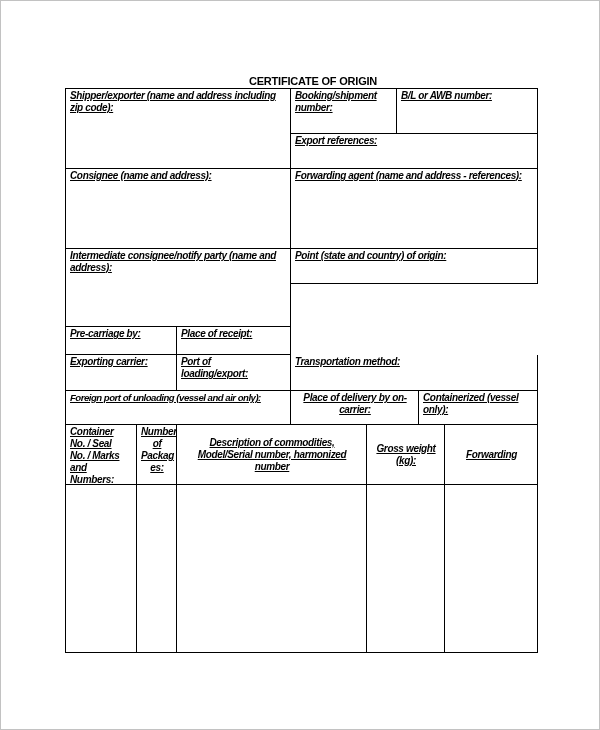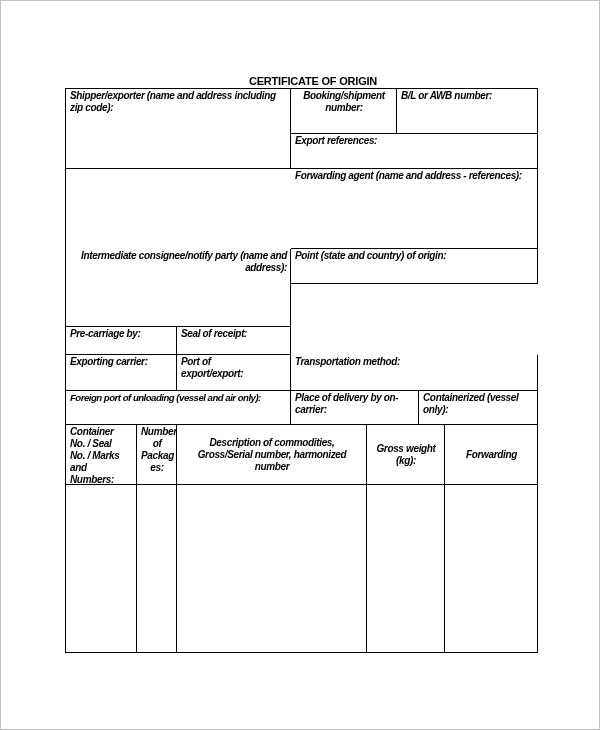--- a/index.html
+++ b/index.html
@@ -38,53 +38,54 @@
     background:#fff;
   }
   .lbl {
     display:block;
     font-style:italic;
     font-weight:bold;
     font-size:10px;
     line-height:1.2;
     letter-spacing:-0.35px;
     white-space:pre-line;
+    text-decoration:underline;
   }
   .small { font-size:9.6px; white-space:nowrap; letter-spacing:-0.5px; }
   .hd-center {
     display:flex; align-items:center; justify-content:center;
     text-align:center;
   }
   .txt-center { text-align:center; }
   .yesno {
     display:flex;
     padding-left:22px;
     gap:31px;
     margin-top:12px;
     font-weight:bold;
     font-size:10px;
     line-height:1.2;
   }
   
   .a-shipper       {grid-area:1/1/3/4;}
-  .a-booking       {grid-area:1/4/2/6;text-align:center;}
+  .a-booking       {grid-area:1/4/2/6;}
   .a-blawb         {grid-area:1/6/2/9;}
   .a-exportref     {grid-area:2/4/3/9;}
   .a-consignee     {grid-area:3/1/4/4;}
   .a-forwarding    {grid-area:3/4/4/9;}
-  .a-intermediate  {grid-area:4/1/6/4;text-align:right;}
+  .a-intermediate  {grid-area:4/1/6/4;}
   .a-pointorigin   {grid-area:4/4/5/9;}
   .a-domestic      {grid-area:5/4/7/9;}
   .a-precarriage   {grid-area:6/1/7/3;}
   .a-placereceipt  {grid-area:6/3/7/4;}
   .a-expcarrier    {grid-area:7/1/8/3;}
   .a-portloading   {grid-area:7/3/8/4;}
   .a-transport     {grid-area:7/4/8/9;}
   .a-foreignport   {grid-area:8/1/9/4;}
-  .a-placedelivery {grid-area:8/4/9/7;}
+  .a-placedelivery {grid-area:8/4/9/7;text-align:center;}
   .a-containerized {grid-area:8/7/9/9;}
   .a-h-container   {grid-area:9/1/10/2;}
   .a-h-packages    {grid-area:9/2/10/3;}
   .a-h-desc        {grid-area:9/3/10/5;}
   .a-h-gross       {grid-area:9/5/10/8;}
   .a-h-meas        {grid-area:9/8/10/9;}
   .a-b-container   {grid-area:10/1/11/2;}
   .a-b-packages    {grid-area:10/2/11/3;}
   .a-b-desc        {grid-area:10/3/11/5;}
   .a-b-gross       {grid-area:10/5/11/8;}
@@ -110,50 +111,53 @@
     </div>
 
     <div class="cell a-blawb">
       <span class="lbl">B/L or AWB number:</span>
     </div>
 
     <div class="cell a-exportref">
       <span class="lbl">Export references:</span>
     </div>
 
+    <div class="cell a-consignee">
+      <span class="lbl">Consignee (name and address):</span>
+    </div>
 
     <div class="cell a-forwarding">
       <span class="lbl">Forwarding agent (name and address - references):</span>
     </div>
 
     <div class="cell a-intermediate">
       <span class="lbl">Intermediate consignee/notify party (name and
 address):</span>
     </div>
 
     <div class="cell a-pointorigin">
       <span class="lbl">Point (state and country) of origin:</span>
     </div>
 
 
     <div class="cell a-precarriage">
       <span class="lbl">Pre-carriage by:</span>
     </div>
 
     <div class="cell a-placereceipt">
-      <span class="lbl">Seal of receipt:</span>
+      <span class="lbl">Place of receipt:</span>
     </div>
 
     <div class="cell a-expcarrier">
       <span class="lbl">Exporting carrier:</span>
     </div>
 
     <div class="cell a-portloading">
       <span class="lbl">Port of
-export/export:</span>
+loading/export:</span>
     </div>
 
     <div class="cell a-transport">
       <span class="lbl">Transportation method:</span>
     </div>
 
     <div class="cell a-foreignport">
       <span class="lbl small">Foreign port of unloading (vessel and air only):</span>
     </div>
 
@@ -180,21 +184,21 @@
 
     <div class="cell a-h-packages txt-center">
       <span class="lbl">Number
 of
 Packag
 es:</span>
     </div>
 
     <div class="cell a-h-desc hd-center">
       <span class="lbl">Description of commodities,
-Gross/Serial number, harmonized
+Model/Serial number, harmonized
 number</span>
     </div>
 
     <div class="cell a-h-gross hd-center">
       <span class="lbl">Gross weight
 (kg):</span>
     </div>
 
     <div class="cell a-h-meas hd-center">
       <span class="lbl">Forwarding</span>

